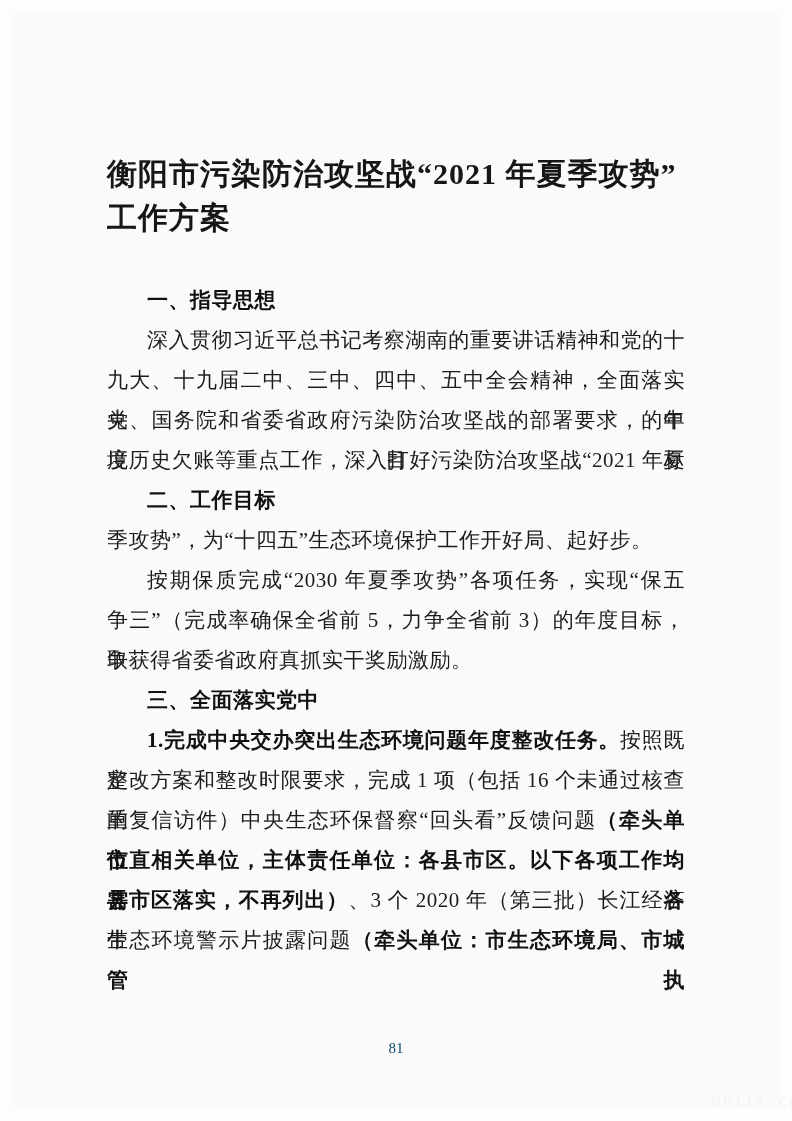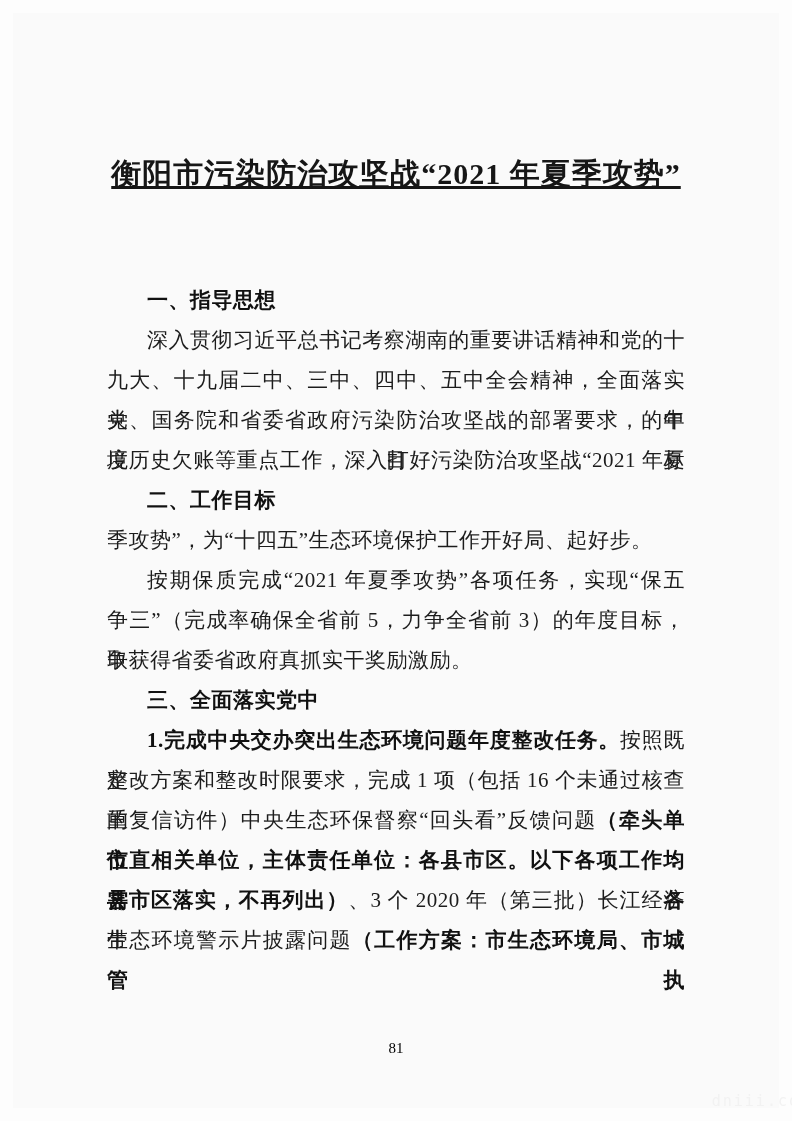--- a/index.html
+++ b/index.html
@@ -22,27 +22,26 @@
     top: 13px;
     right: 13px;
     bottom: 13px;
     background: #fafafa;
   }
   .doc-title {
     position: absolute;
     left: 107px;
     top: 152px;
     width: 578px;
-    text-align: center;
+    text-align: left;
     font-size: 30px;
     line-height: 44px;
     font-weight: 700;
     letter-spacing: 1px;
     color: #161616;
-    text-decoration: underline;
   }
   .doc-body {
     position: absolute;
     left: 107px;
     top: 280px;
     width: 578px;
   }
   .line {
     height: 40px;
     line-height: 40px;
@@ -64,58 +63,59 @@
     font-weight: 700;
     color: #111111;
   }
   .page-number {
     position: absolute;
     left: 0;
     top: 1040px;
     width: 792px;
     text-align: center;
     font-size: 15px;
-    color: #000000;
+    color: #0c4a6e;
   }
   .watermark {
     position: absolute;
     right: -8px;
     top: 1092px;
     font-family: "DejaVu Sans Mono", monospace;
     font-size: 15px;
     letter-spacing: 2px;
     color: #f2f2f2;
   }
 </style>
 </head>
 <body>
 
 <div class="screen">
   <div class="page-inner"></div>
 
   <div class="doc-title">
     <div>衡阳市污染防治攻坚战“2021 年夏季攻势”</div>
+    <div>工作方案</div>
   </div>
 
   <div class="doc-body" id="doc-body">
       <div class="line indent"><span class="seg-b">一、指导思想</span></div>
       <div class="line justify indent"><span class="seg-n">深入贯彻习近平总书记考察湖南的重要讲话精神和党的十</span></div>
       <div class="line justify"><span class="seg-n">九大、十九届二中、三中、四中、五中全会精神，全面落实党中</span></div>
       <div class="line justify"><span class="seg-n">央、国务院和省委省政府污染防治攻坚战的部署要求，的年度目标</span></div>
       <div class="line justify"><span class="seg-n">境历史欠账等重点工作，深入打好污染防治攻坚战“2021 年夏</span></div>
       <div class="line indent"><span class="seg-b">二、工作目标</span></div>
       <div class="line"><span class="seg-n">季攻势”，为“十四五”生态环境保护工作开好局、起好步。</span></div>
-      <div class="line justify indent"><span class="seg-n">按期保质完成“2021 年夏季攻势”各项任务，实现“保五</span></div>
+      <div class="line justify indent"><span class="seg-n">按期保质完成“2030 年夏季攻势”各项任务，实现“保五</span></div>
       <div class="line justify"><span class="seg-n">争三”（完成率确保全省前 5，力争全省前 3）的年度目标，争</span></div>
       <div class="line"><span class="seg-n">取获得省委省政府真抓实干奖励激励。</span></div>
       <div class="line indent"><span class="seg-b">三、全面落实党中</span></div>
       <div class="line justify indent"><span class="seg-b">1.完成中央交办突出生态环境问题年度整改任务。</span><span class="seg-n">按照既定</span></div>
       <div class="line justify"><span class="seg-n">整改方案和整改时限要求，完成 1 项（包括 16 个未通过核查的</span></div>
       <div class="line justify"><span class="seg-n">重复信访件）中央生态环保督察“回头看”反馈问题</span><span class="seg-b">（牵头单位：</span></div>
       <div class="line justify"><span class="seg-b">市直相关单位，主体责任单位：各县市区。以下各项工作均需各</span></div>
       <div class="line justify"><span class="seg-b">县市区落实，不再列出）</span><span class="seg-n">、3 个 2020 年（第三批）长江经济带</span></div>
-      <div class="line justify"><span class="seg-n">生态环境警示片披露问题</span><span class="seg-b">（工作方案：市生态环境局、市城管执</span></div>
+      <div class="line justify"><span class="seg-n">生态环境警示片披露问题</span><span class="seg-b">（牵头单位：市生态环境局、市城管执</span></div>
     </div>
 
   <div class="page-number">81</div>
 
   <div class="watermark">dniii.co</div>
 </div>
 
 </body></html>

